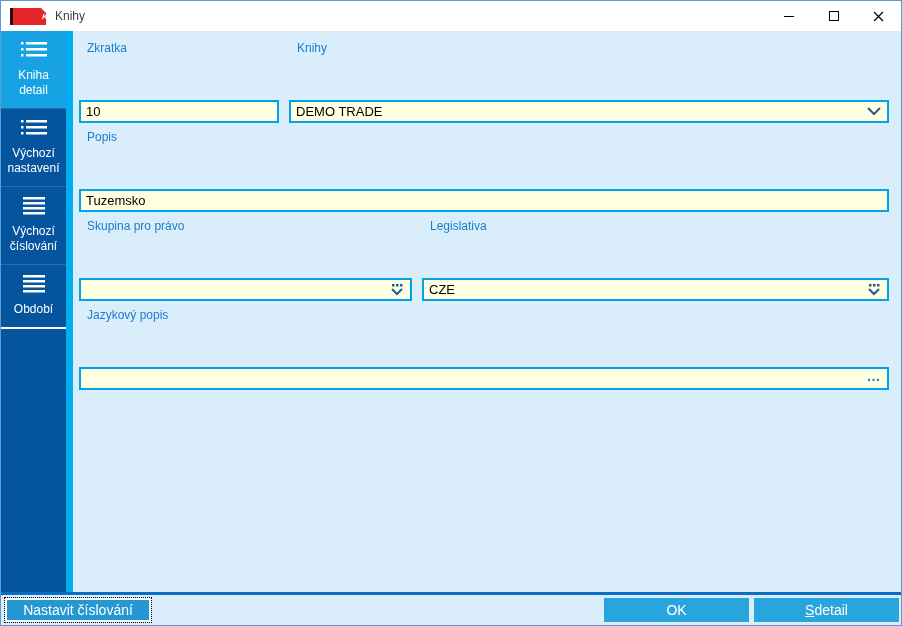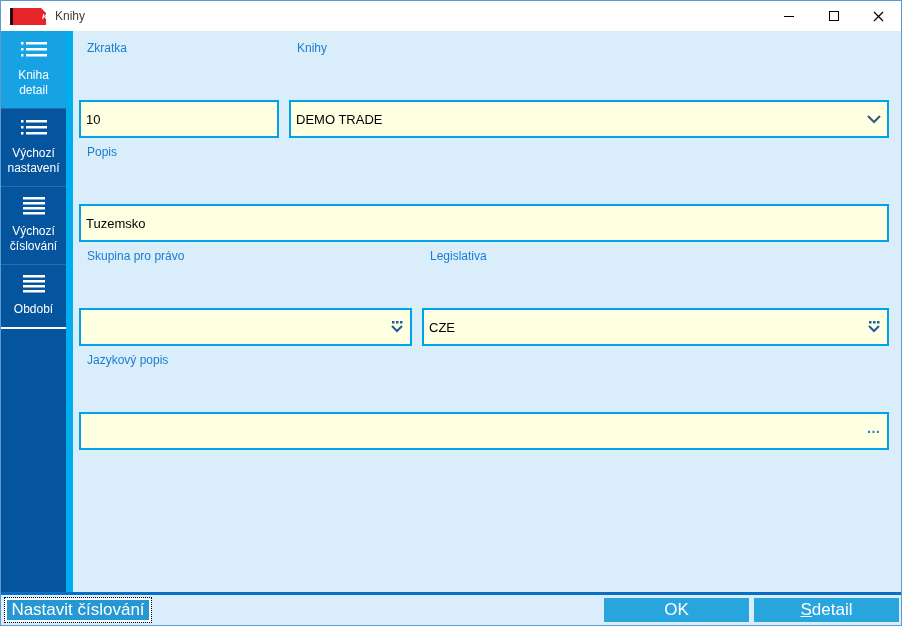--- a/index.html
+++ b/index.html
@@ -66,21 +66,21 @@
   .content {
     flex:1; background:#d9edfa; padding:10px 12px 0 6px;
     min-width:0;
   }
 
   
   .row { display:flex; gap:10px; margin-bottom:7px; }
   .field { display:flex; flex-direction:column; min-width:0;gap:44px; }
   .field-label { font-size:12px; line-height:14px; color:#1b7dd2; margin:0 0 1px 8px; white-space:nowrap; }
   .box {
-    height:38px; background:#ffffe1; border:2px solid #00a3e8;
+    height:23px; background:#ffffe1; border:2px solid #00a3e8;
     display:flex; align-items:flex-end;
   }
   .box input {
     flex:1; min-width:0; height:100%; border:none; outline:none;
     background:transparent; font-family:"Liberation Sans", sans-serif;
     font-size:13px; color:#000; padding:0 5px;
   }
   .w-zkratka { width:200px; }
   .grow { flex:1; }
   .w-skupina { width:333px; }
@@ -91,21 +91,21 @@
   .ellipsis-glyph { color:#1c7fd5; font-size:14px; font-weight:bold; letter-spacing:1px; line-height:10px; padding-bottom:6px; }
 
   
   .footer-line { flex:0 0 3px; background:#0a6ec5; }
   .footer {
     flex:0 0 30px; background:#d9edfa;
     display:flex; align-items:center;
   }
   .btn {
     height:24px; border:none; cursor:default;
-    background:#29a5de; color:#fff; font-size:17px;
+    background:#29a5de; color:#fff; font-size:14px;
     font-family:"Liberation Sans", sans-serif;
     display:flex; align-items:center; justify-content:center;
   }
   .btn-nastavit {
     width:146px; margin-left:4px; background:#2597d3;
     border:2px solid #ffffff; outline:1px dotted #000000;
   }
   .btn-ok { width:145px; margin-left:auto;text-align:right; }
   .btn-storno { width:145px; margin-left:5px; margin-right:2px; }
   .accel { text-decoration:underline; }

